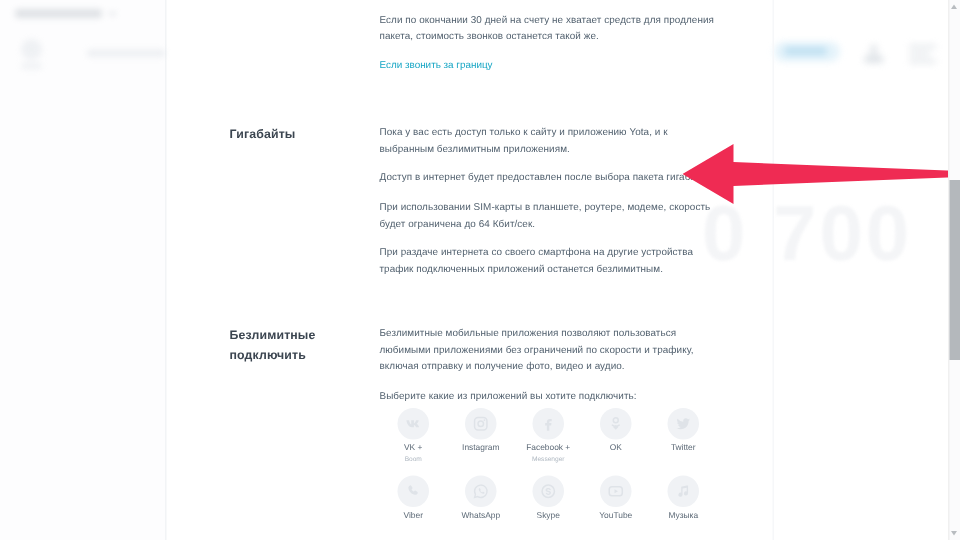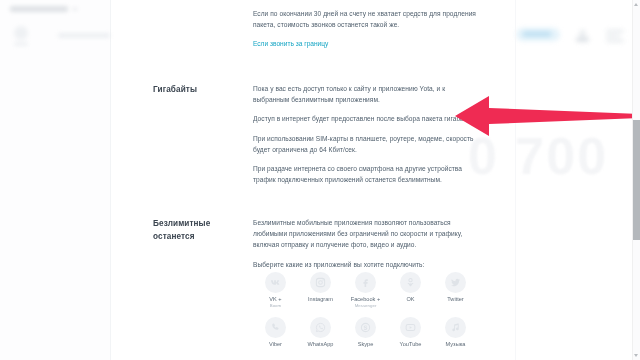--- a/index.html
+++ b/index.html
@@ -170,21 +170,21 @@
 
     <div class="para" style="top:8px;">Если по окончании 30 дней на счету не хватает средств для продления пакета, стоимость звонков останется такой же.</div>
     <div class="link" style="top:38px;">Если звонить за границу</div>
 
     <div class="section-head" style="left:153px;top:83px;">Гигабайты</div>
     <div class="para" style="top:83px;">Пока у вас есть доступ только к сайту и приложению Yota, и к выбранным безлимитным приложениям.</div>
     <div class="para" style="top:113px;">Доступ в интернет будет предоставлен после выбора пакета гигабайт.</div>
     <div class="para" style="top:133px;">При использовании SIM-карты в планшете, роутере, модеме, скорость будет ограничена до 64 Кбит/сек.</div>
     <div class="para" style="top:163px;">При раздаче интернета со своего смартфона на другие устройства трафик подключенных приложений останется безлимитным.</div>
 
-    <div class="section-head" style="left:153px;top:217px;width:80px;">Безлимитные останется</div>
+    <div class="section-head" style="left:153px;top:217px;width:80px;">Безлимитные подключить</div>
     <div class="para" style="top:217px;">Безлимитные мобильные приложения позволяют пользоваться любимыми приложениями без ограничений по скорости и трафику, включая отправку и получение фото, видео и аудио.</div>
     <div class="para" style="top:259px;">Выберите какие из приложений вы хотите подключить:</div>
 
     <div class="apps">
 
       <div class="app-row">
 
         <div class="app">
           <div class="app-circle">
             <svg width="11" height="11" viewBox="0 0 24 24">

